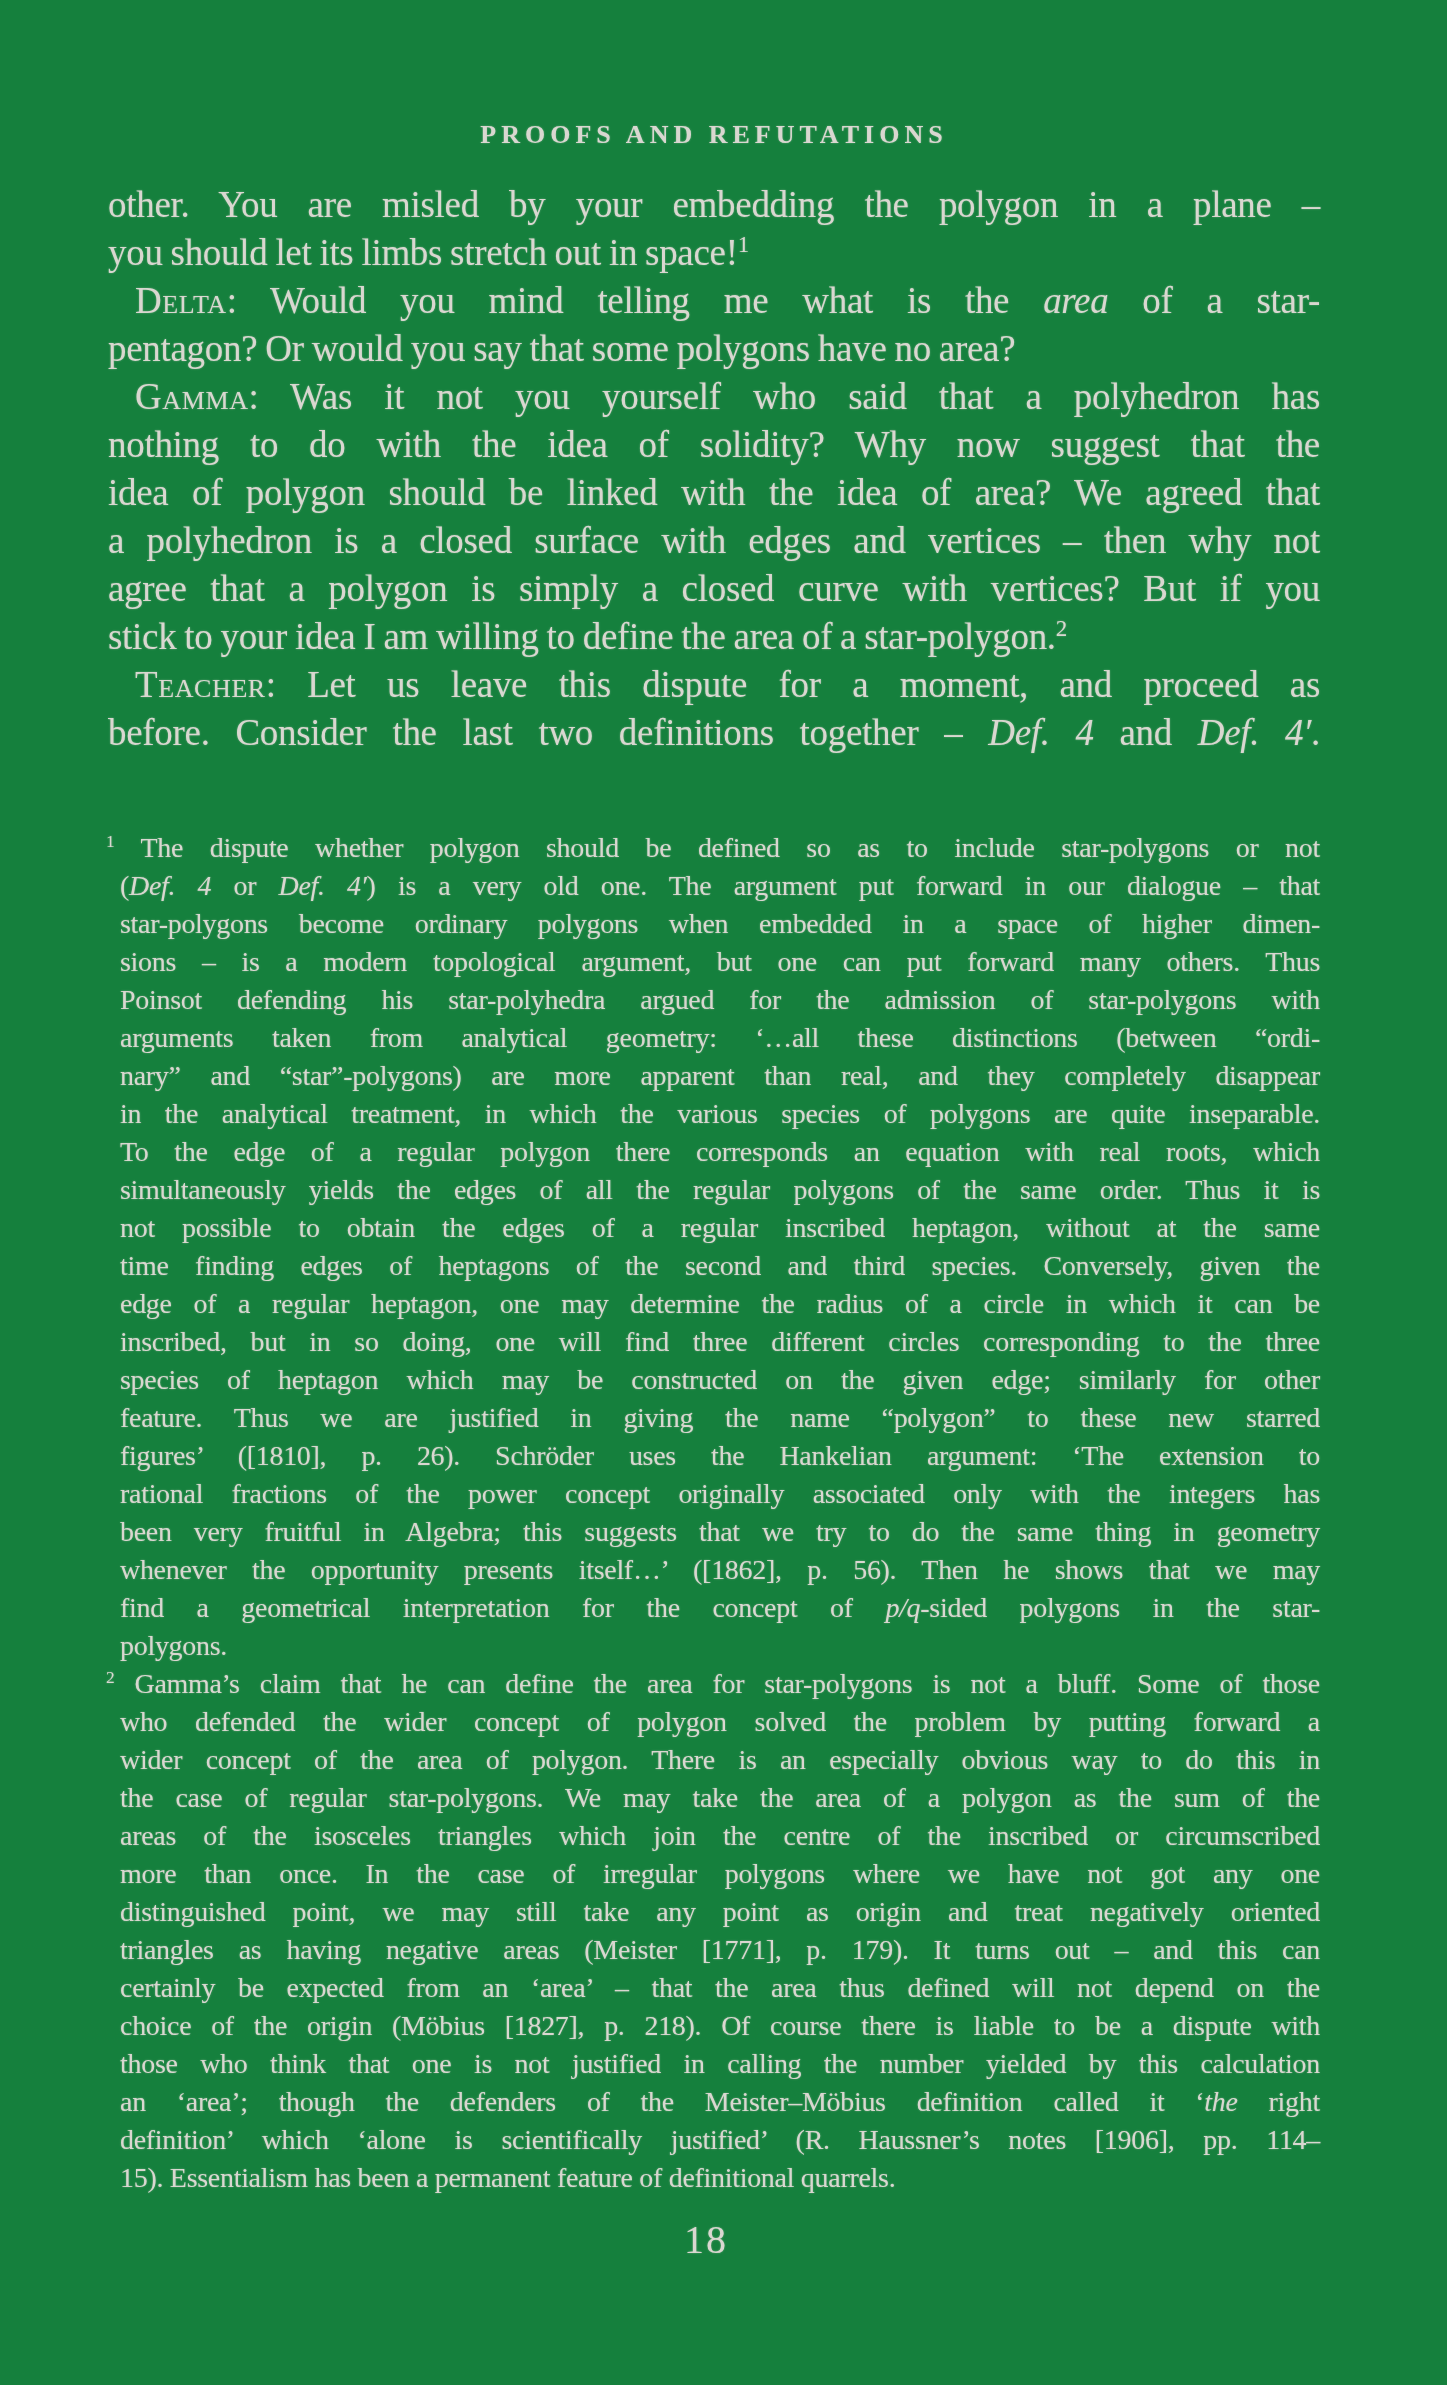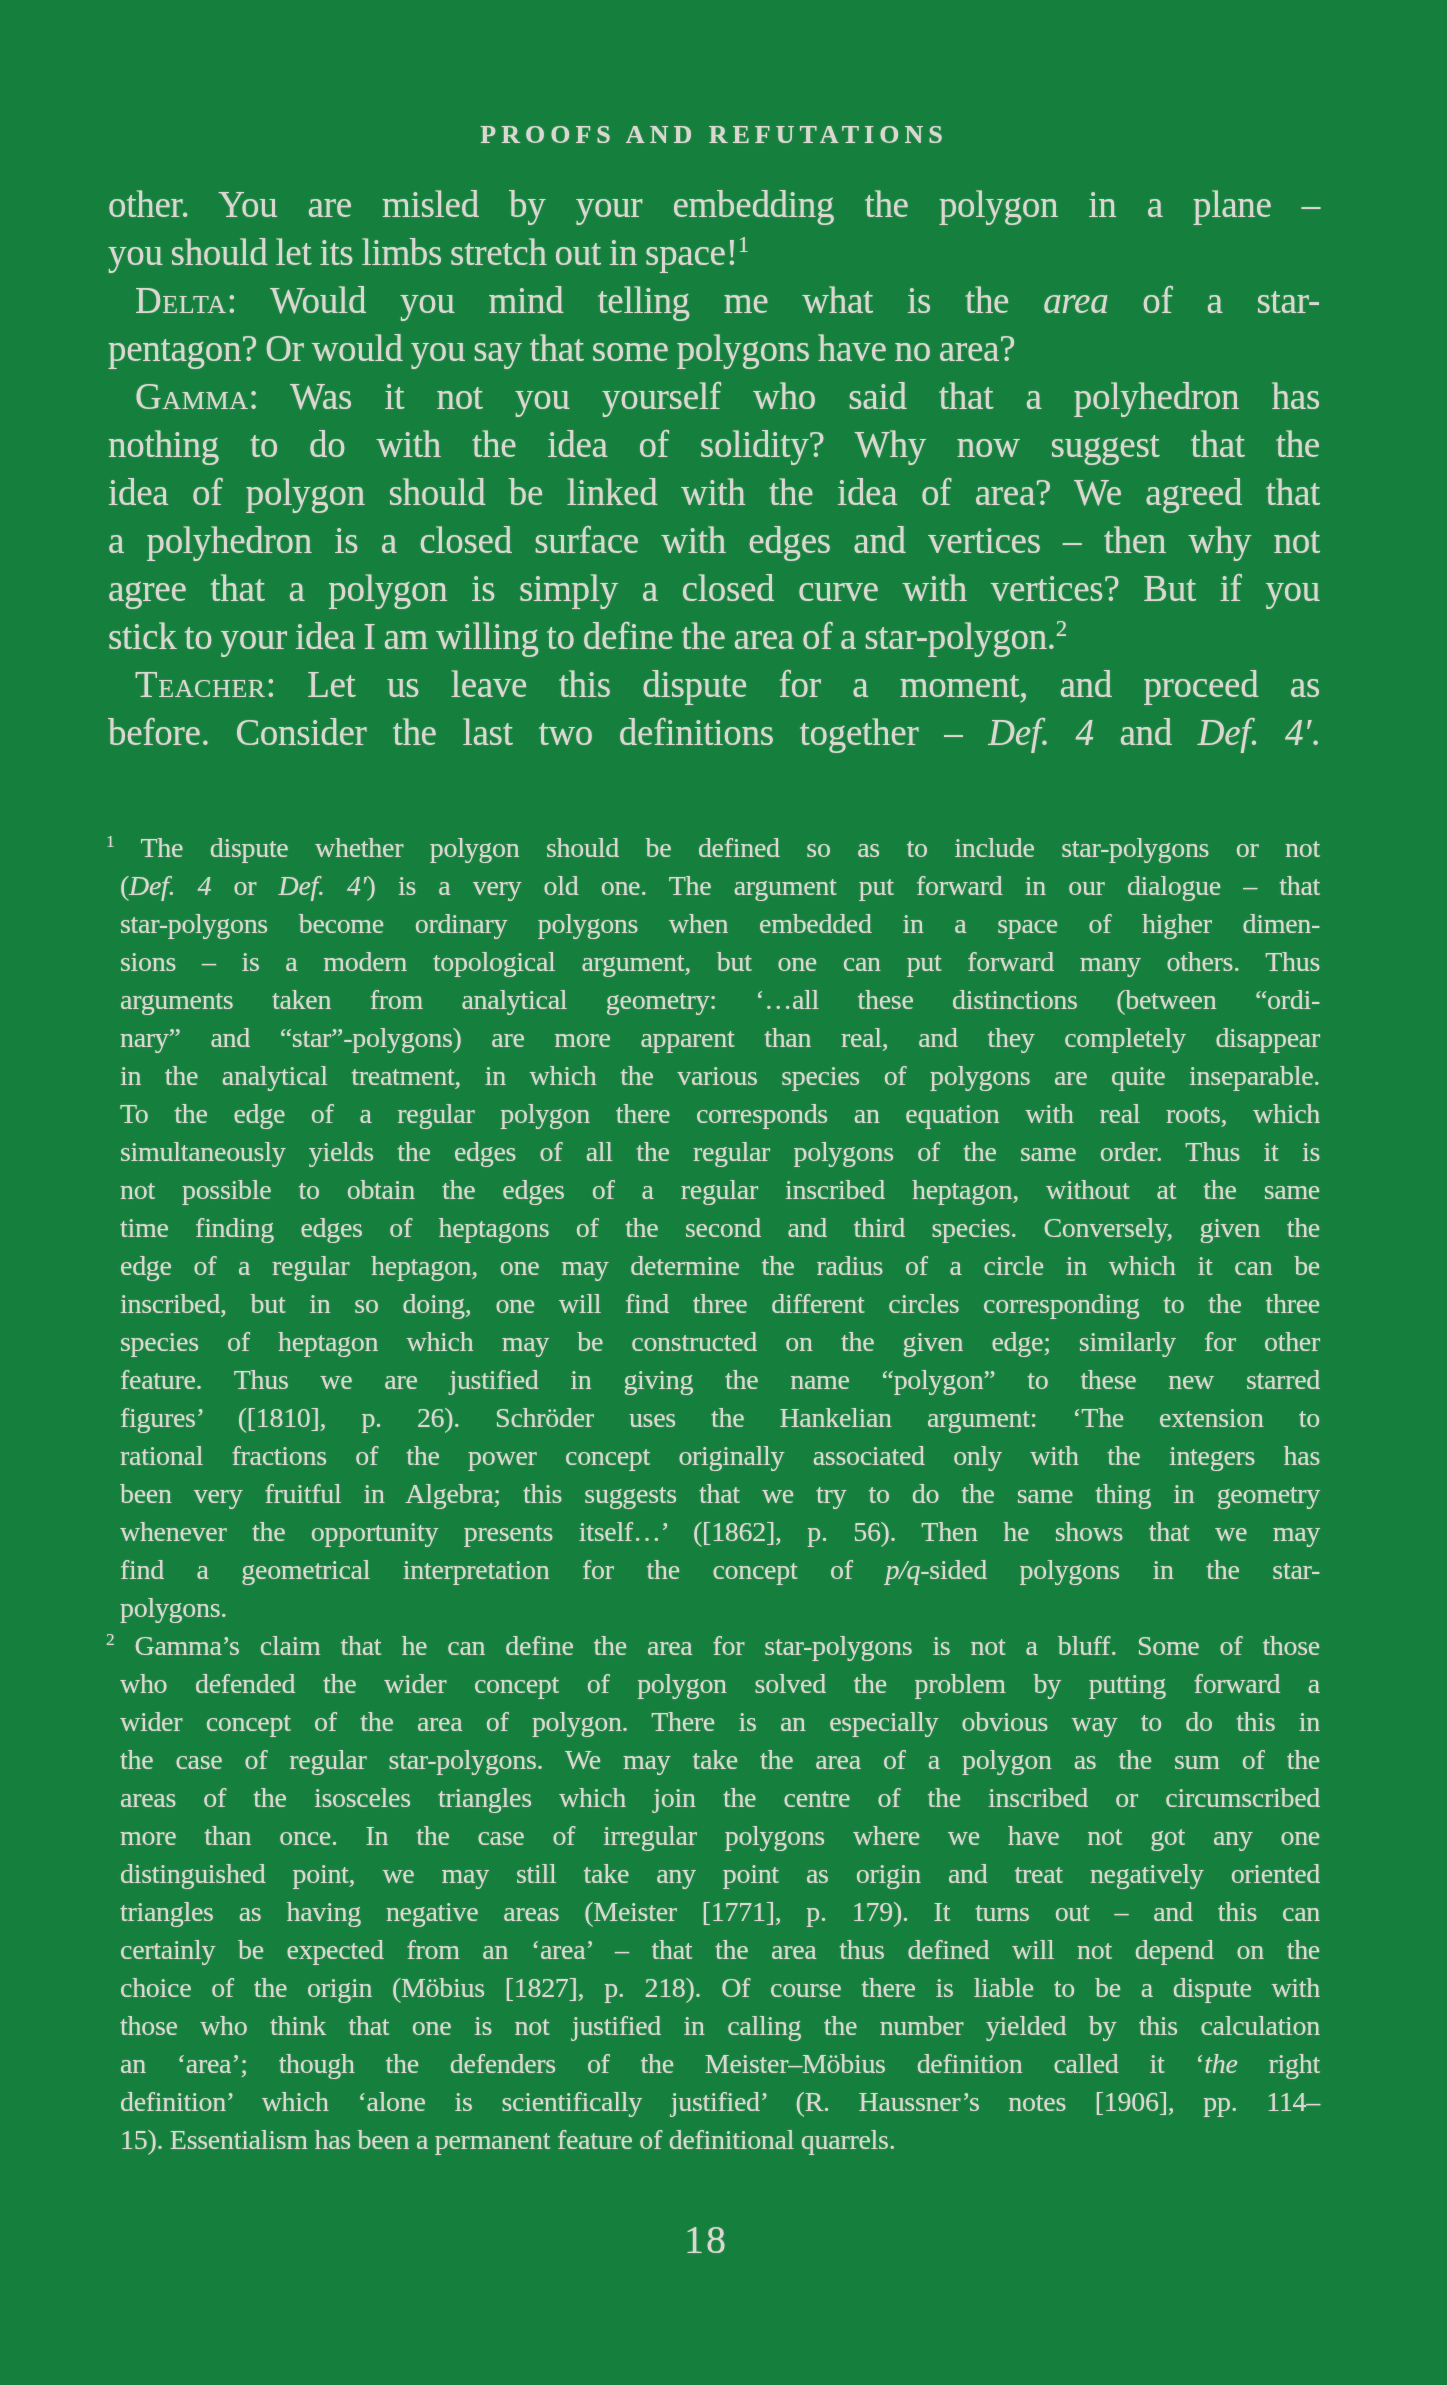--- a/index.html
+++ b/index.html
@@ -93,20 +93,21 @@
       <div class="line"><span>stick to your idea I am willing to define the area of a star-polygon.</span><span class="sup">2</span></div>
       <div class="line just ind"><span class="sc">Teacher</span><span>: Let us leave this dispute for a moment, and proceed as</span></div>
       <div class="line just"><span>before. Consider the last two definitions together – </span><span class="it">Def. 4</span><span> and </span><span class="it">Def. 4′</span><span>.</span></div>
     </div>
 
   <div class="footnotes">
       <div class="line just first"><span class="sup">1</span><span> The dispute whether polygon should be defined so as to include star-polygons or not</span></div>
       <div class="line just"><span>(</span><span class="it">Def. 4</span><span> or </span><span class="it">Def. 4′</span><span>) is a very old one.  The argument put forward in our dialogue – that</span></div>
       <div class="line just"><span>star-polygons become ordinary polygons when embedded in a space of higher dimen-</span></div>
       <div class="line just"><span>sions – is a modern topological argument, but one can put forward many others. Thus</span></div>
+      <div class="line just"><span>Poinsot defending his star-polyhedra argued for the admission of star-polygons with</span></div>
       <div class="line just"><span>arguments taken from analytical geometry: ‘…all these distinctions (between “ordi-</span></div>
       <div class="line just"><span>nary” and “star”-polygons) are more apparent than real, and they completely disappear</span></div>
       <div class="line just"><span>in the analytical treatment, in which the various species of polygons are quite inseparable.</span></div>
       <div class="line just"><span>To the edge of a regular polygon there corresponds an equation with real roots, which</span></div>
       <div class="line just"><span>simultaneously yields the edges of all the regular polygons of the same order. Thus it is</span></div>
       <div class="line just"><span>not possible to obtain the edges of a regular inscribed heptagon, without at the same</span></div>
       <div class="line just"><span>time finding edges of heptagons of the second and third species. Conversely, given the</span></div>
       <div class="line just"><span>edge of a regular heptagon, one may determine the radius of a circle in which it can be</span></div>
       <div class="line just"><span>inscribed, but in so doing, one will find three different circles corresponding to the three</span></div>
       <div class="line just"><span>species of heptagon which may be constructed on the given edge; similarly for other</span></div>

